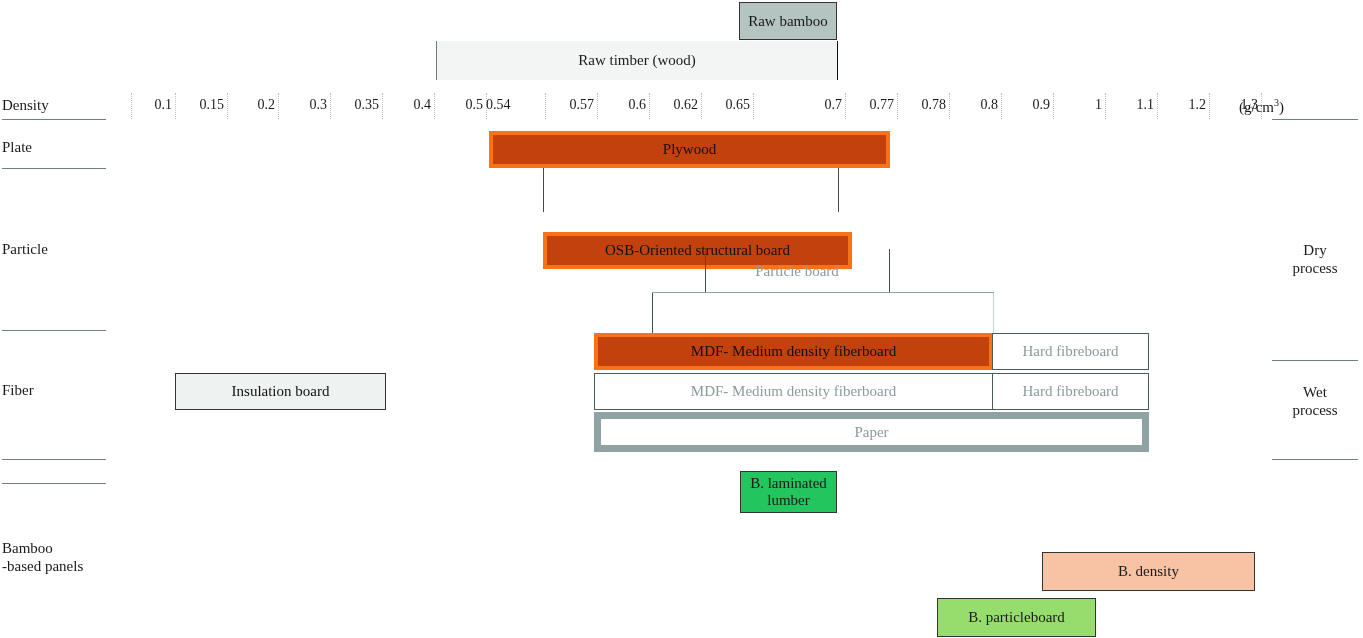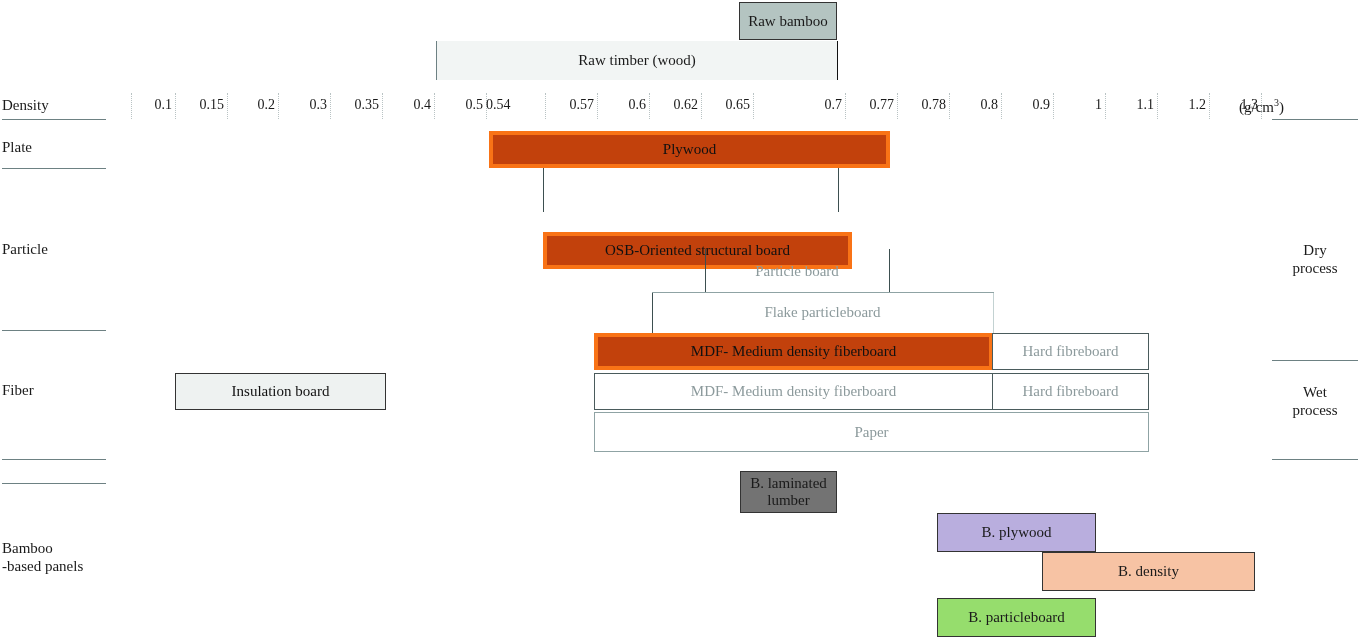--- a/index.html
+++ b/index.html
@@ -25,21 +25,21 @@
     align-items:center;
     justify-content:center;
     text-align:center;
     font-size:15px;
     line-height:1.12;
     white-space:nowrap;
   }
   .box.shaded{background:#c2410c;border:4px solid #f97316;color:#111;}
   .box.ghost{background:transparent;border:none;color:#8c9a9c;}
   .box.ghost-outline{background:transparent;border:1px solid #4a5b5c;color:#8c9a9c;}
-  .box.pale-outline{background:transparent;border:1px solid #4d7c0f;color:#8c9a9c;}
+  .box.pale-outline{background:transparent;border:7px solid #4d7c0f;color:#8c9a9c;}
 
   
   .vrule{position:absolute;width:0;border-left:1px solid #3d4f50;}
   .vrule.pale{border-left:1px solid #c3d2d2;}
 
   
   .axis-label{
     position:absolute;
     font-size:15px;
     white-space:nowrap;
@@ -170,23 +170,20 @@
 
   <div class="vrule" style="left:705px;top:249px;height:44px;"></div>
   <div class="vrule" style="left:889px;top:249px;height:44px;"></div>
   <div class="box ghost" style="left:705px;top:252px;width:184px;height:38px;">
     <span>Particle board</span>
   </div>
 
   <div class="vrule" style="left:652px;top:292px;height:42px;"></div>
   <div class="vrule pale" style="left:993px;top:292px;height:42px;"></div>
   <div class="abs" style="left:652px;top:292px;width:342px;border-top:1px solid #8fa3a4;height:0;"></div>
-  <div class="box ghost" style="left:652px;top:293px;width:341px;height:38px;">
-    <span>Flake particleboard</span>
-  </div>
 
   <div class="box shaded" style="left:594px;top:333px;width:399px;height:37px;">
     <span>MDF- Medium density fiberboard</span>
   </div>
   <div class="box ghost-outline" style="left:992px;top:333px;width:157px;height:37px;">
     <span>Hard fibreboard</span>
   </div>
 
   <div class="box shaded" style="left:175px;top:373px;width:211px;height:37px;background:#eef2f1;border:1px solid #333;color:#111;">
     <span>Insulation board</span>
@@ -196,27 +193,24 @@
     <span>MDF- Medium density fiberboard</span>
   </div>
   <div class="box ghost-outline" style="left:992px;top:373px;width:157px;height:37px;">
     <span>Hard fibreboard</span>
   </div>
 
   <div class="box pale-outline" style="left:594px;top:412px;width:555px;height:40px;border-color:#8fa3a4;">
     <span>Paper</span>
   </div>
 
-  <div class="box" style="left:740px;top:471px;width:97px;height:42px;background:#737373;border:1px solid #333;">
+  <div class="box" style="left:740px;top:471px;width:97px;height:42px;background:#22c55e;border:1px solid #333;">
     <span style="white-space:normal;">B. laminated lumber</span>
   </div>
 
-  <div class="box" style="left:937px;top:513px;width:159px;height:39px;background:#b9aede;border:1px solid #333;">
-    <span>B. plywood</span>
-  </div>
 
   <div class="box" style="left:1042px;top:552px;width:213px;height:39px;background:#f7c3a4;border:1px solid #333;">
     <span>B. density</span>
   </div>
 
   <div class="box" style="left:937px;top:598px;width:159px;height:39px;background:#96dd6d;border:1px solid #333;">
     <span>B. particleboard</span>
   </div>
 
 </div>

